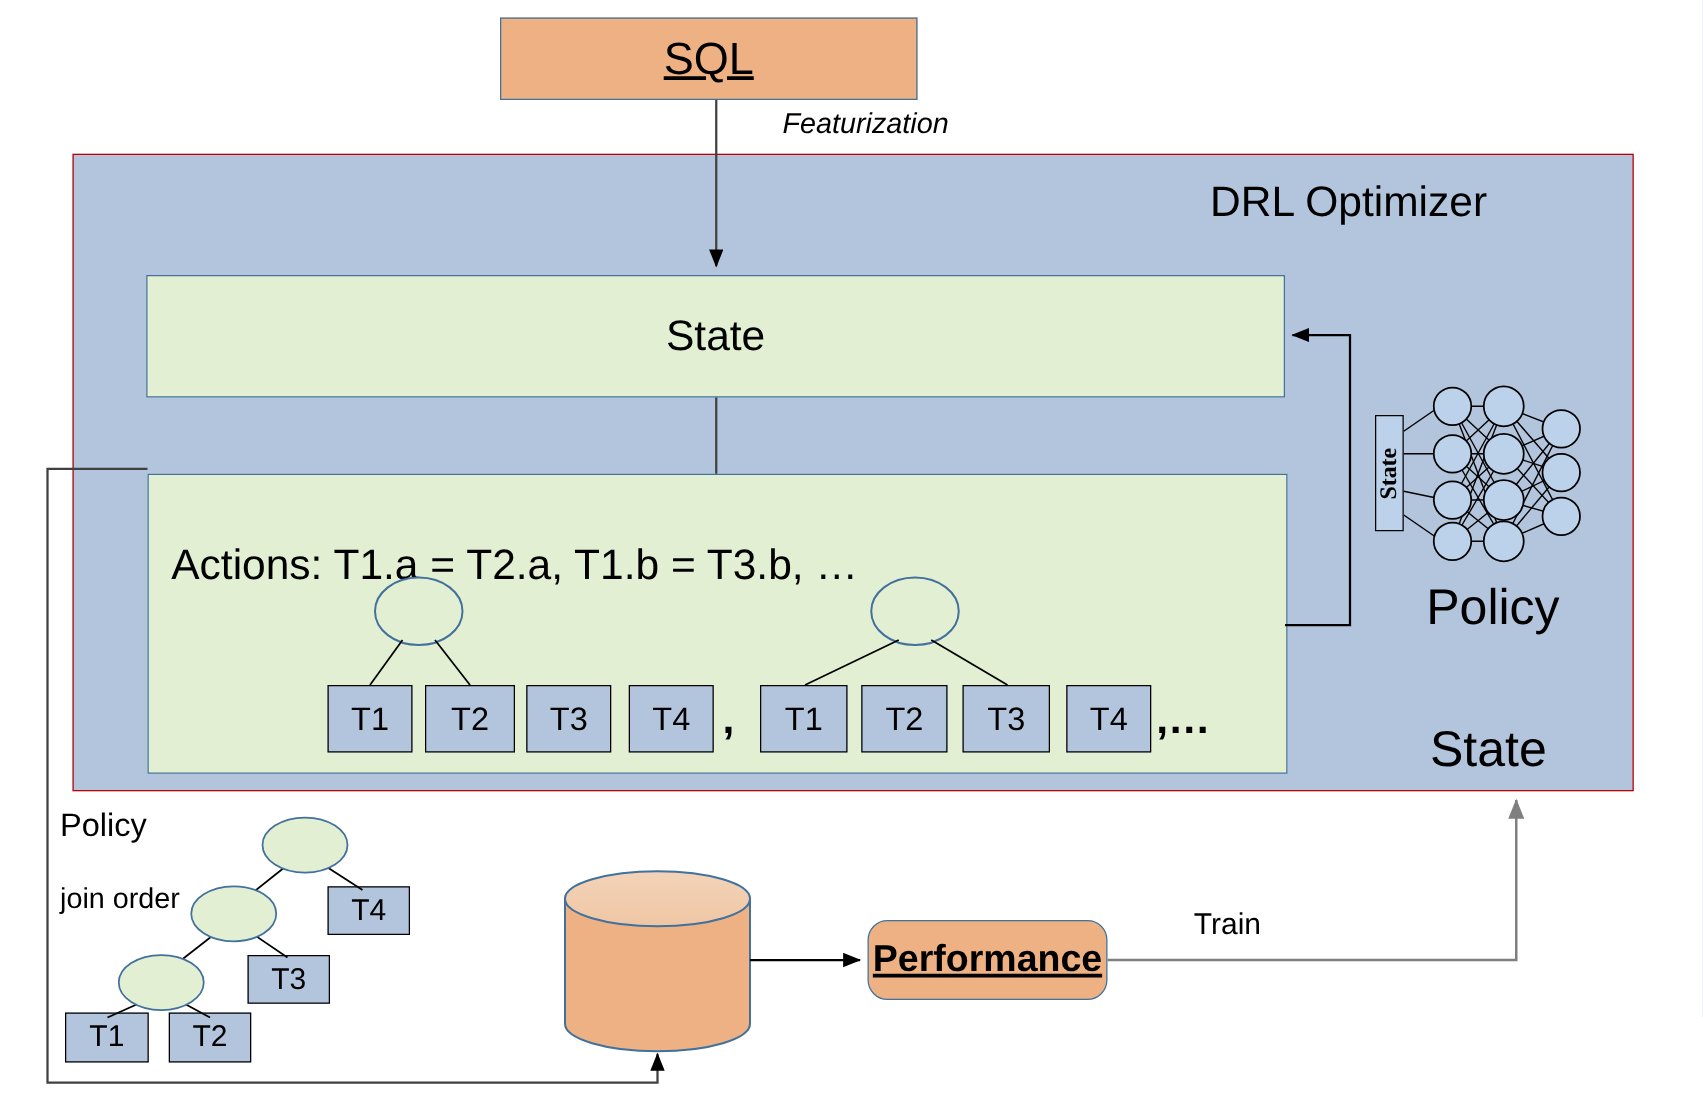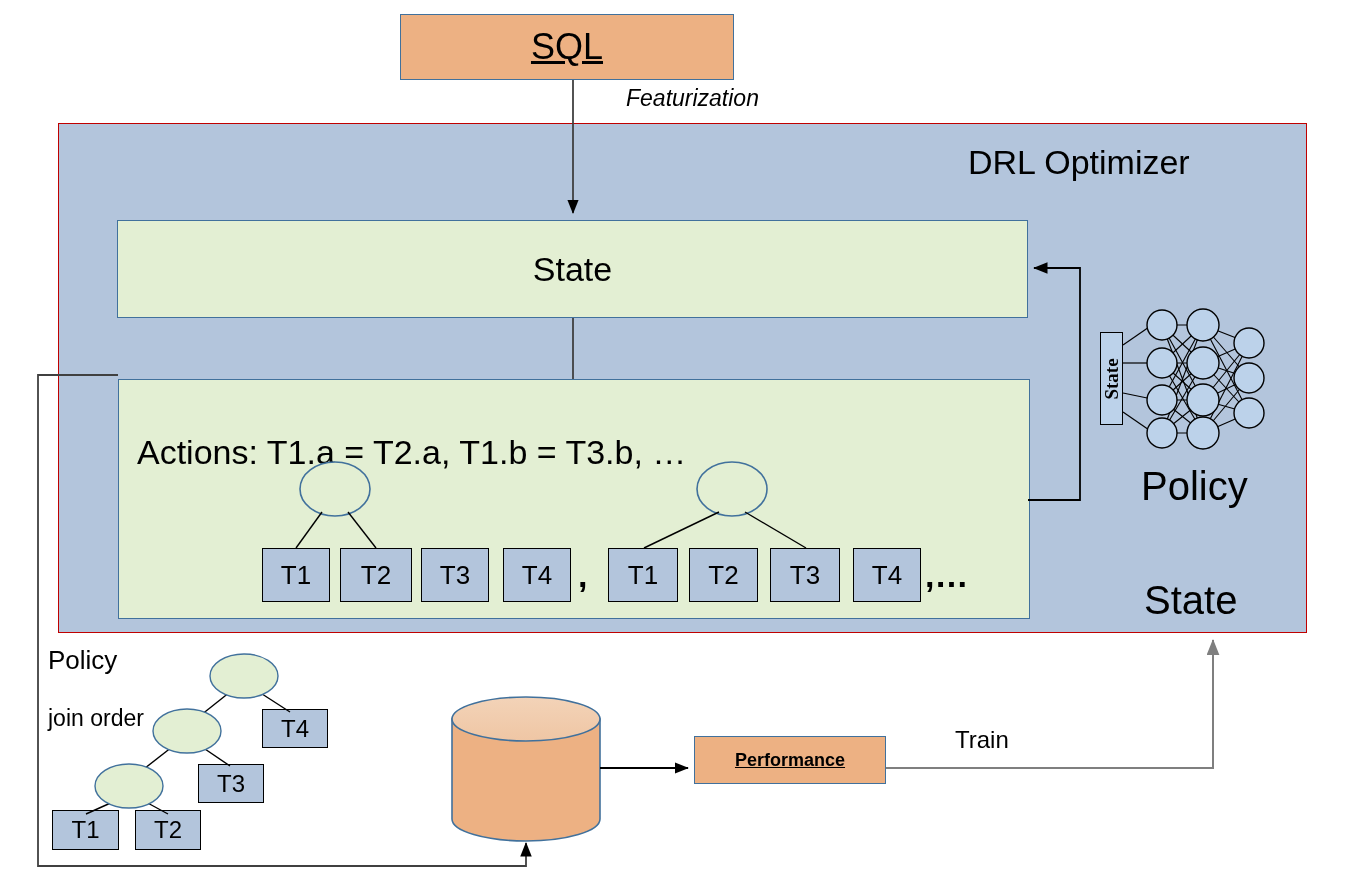--- a/index.html
+++ b/index.html
@@ -69,21 +69,21 @@
   <div class="abs tbox" style="left:52px;top:810px;width:67px;height:40px;font-size:24px;">T1</div>
   <div class="abs tbox" style="left:135px;top:810px;width:66px;height:40px;font-size:24px;">T2</div>
 
   <div class="abs lbl" style="left:230px;top:660px;font-size:28px;font-weight:bold;">⋈</div>
   <div class="abs lbl" style="left:172px;top:714px;font-size:28px;font-weight:bold;">⋈</div>
   <div class="abs lbl" style="left:114px;top:769px;font-size:28px;font-weight:bold;">⋈</div>
 
   <div class="abs lbl" style="left:491px;top:740px;font-size:27px;">DBMS</div>
   <div class="abs lbl" style="left:488px;top:780px;font-size:27px;">Engine</div>
 
-  <div class="abs box orange" style="left:694px;top:736px;width:192px;height:48px;font-size:18px;font-weight:bold;">
+  <div class="abs box orange" style="left:694px;top:736px;width:192px;height:64px;font-size:30px;font-weight:bold;border-radius:16px;">
     <span>Performance</span>
   </div>
 
   <div class="abs lbl" style="left:955px;top:726px;font-size:24px;">Train</div>
 
   <svg class="overlay" viewBox="0 0 1362 884" xmlns="http://www.w3.org/2000/svg">
     <defs>
       <marker id="ah-black" markerWidth="9" markerHeight="9" refX="7.5" refY="3.2" orient="auto" markerUnits="strokeWidth">
         <path d="M0,0 L8,3.2 L0,6.4 z" fill="#000"></path>
       </marker>

